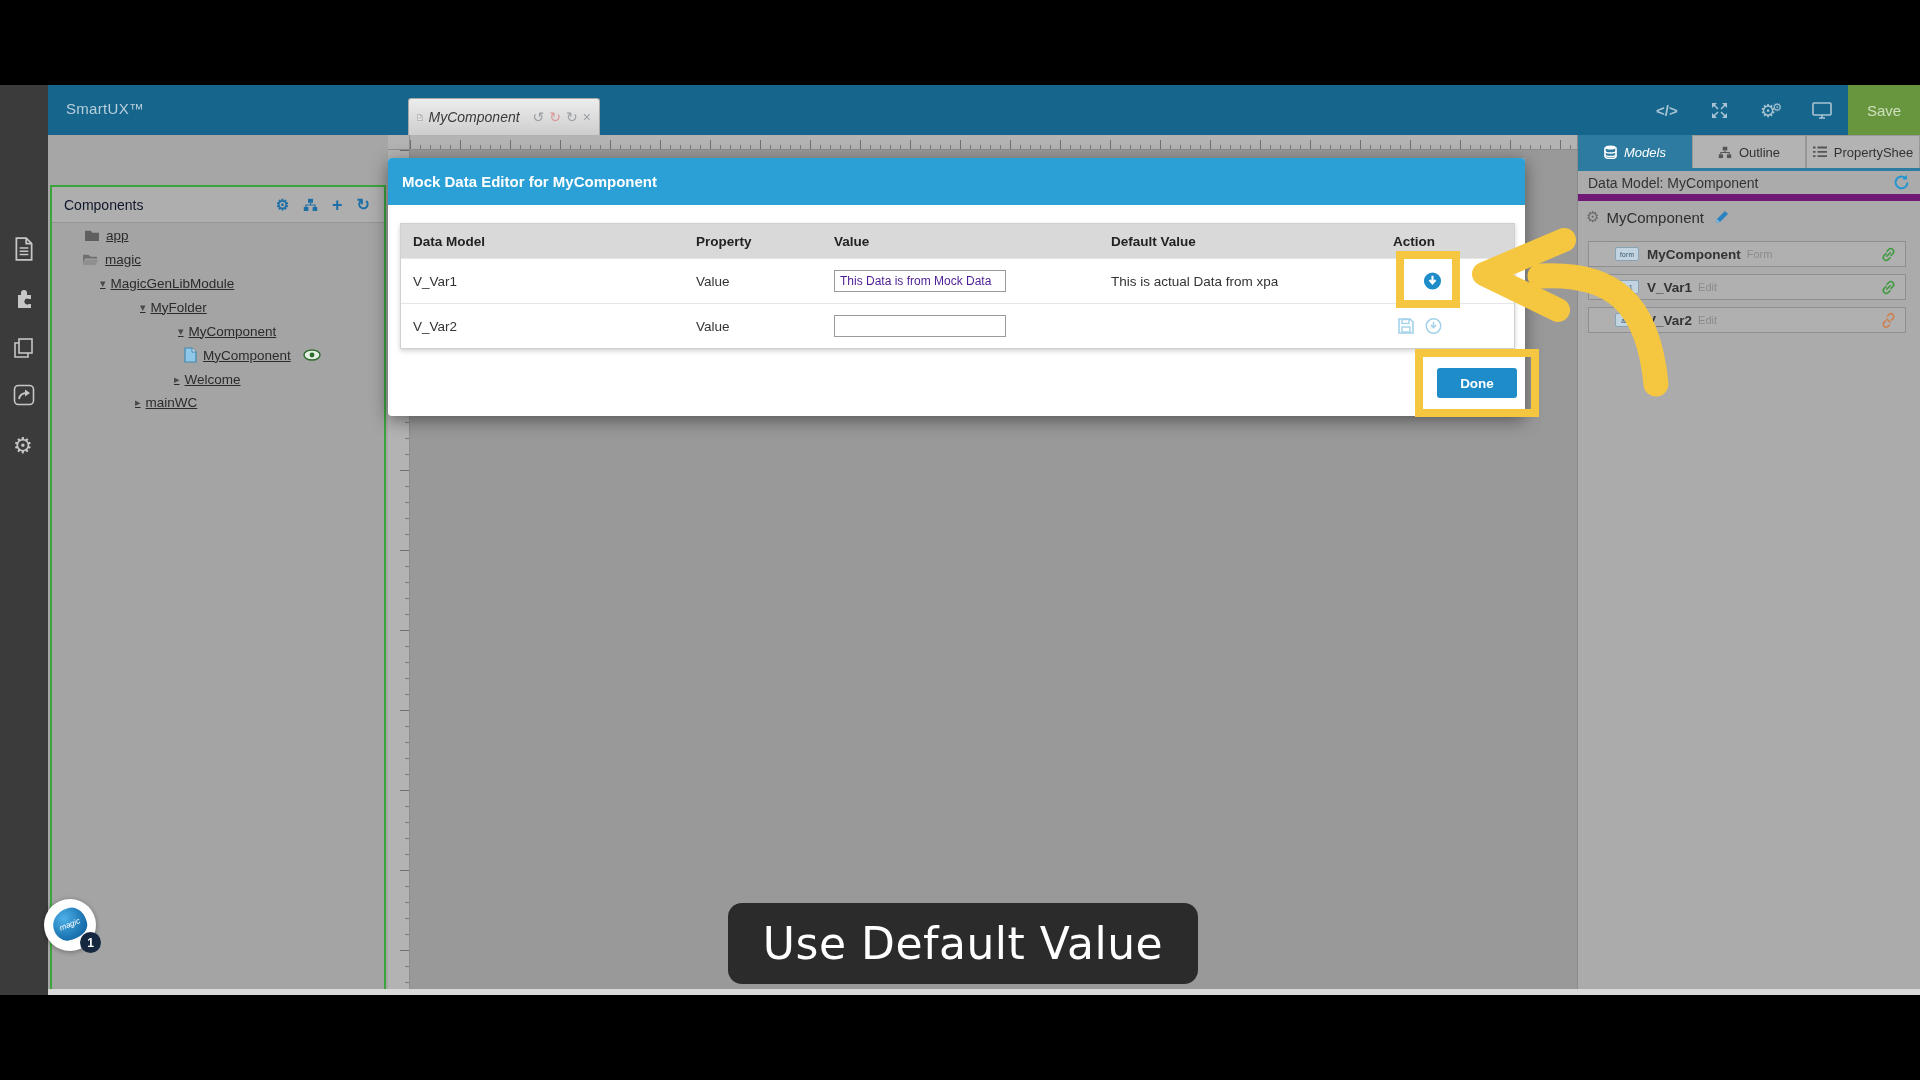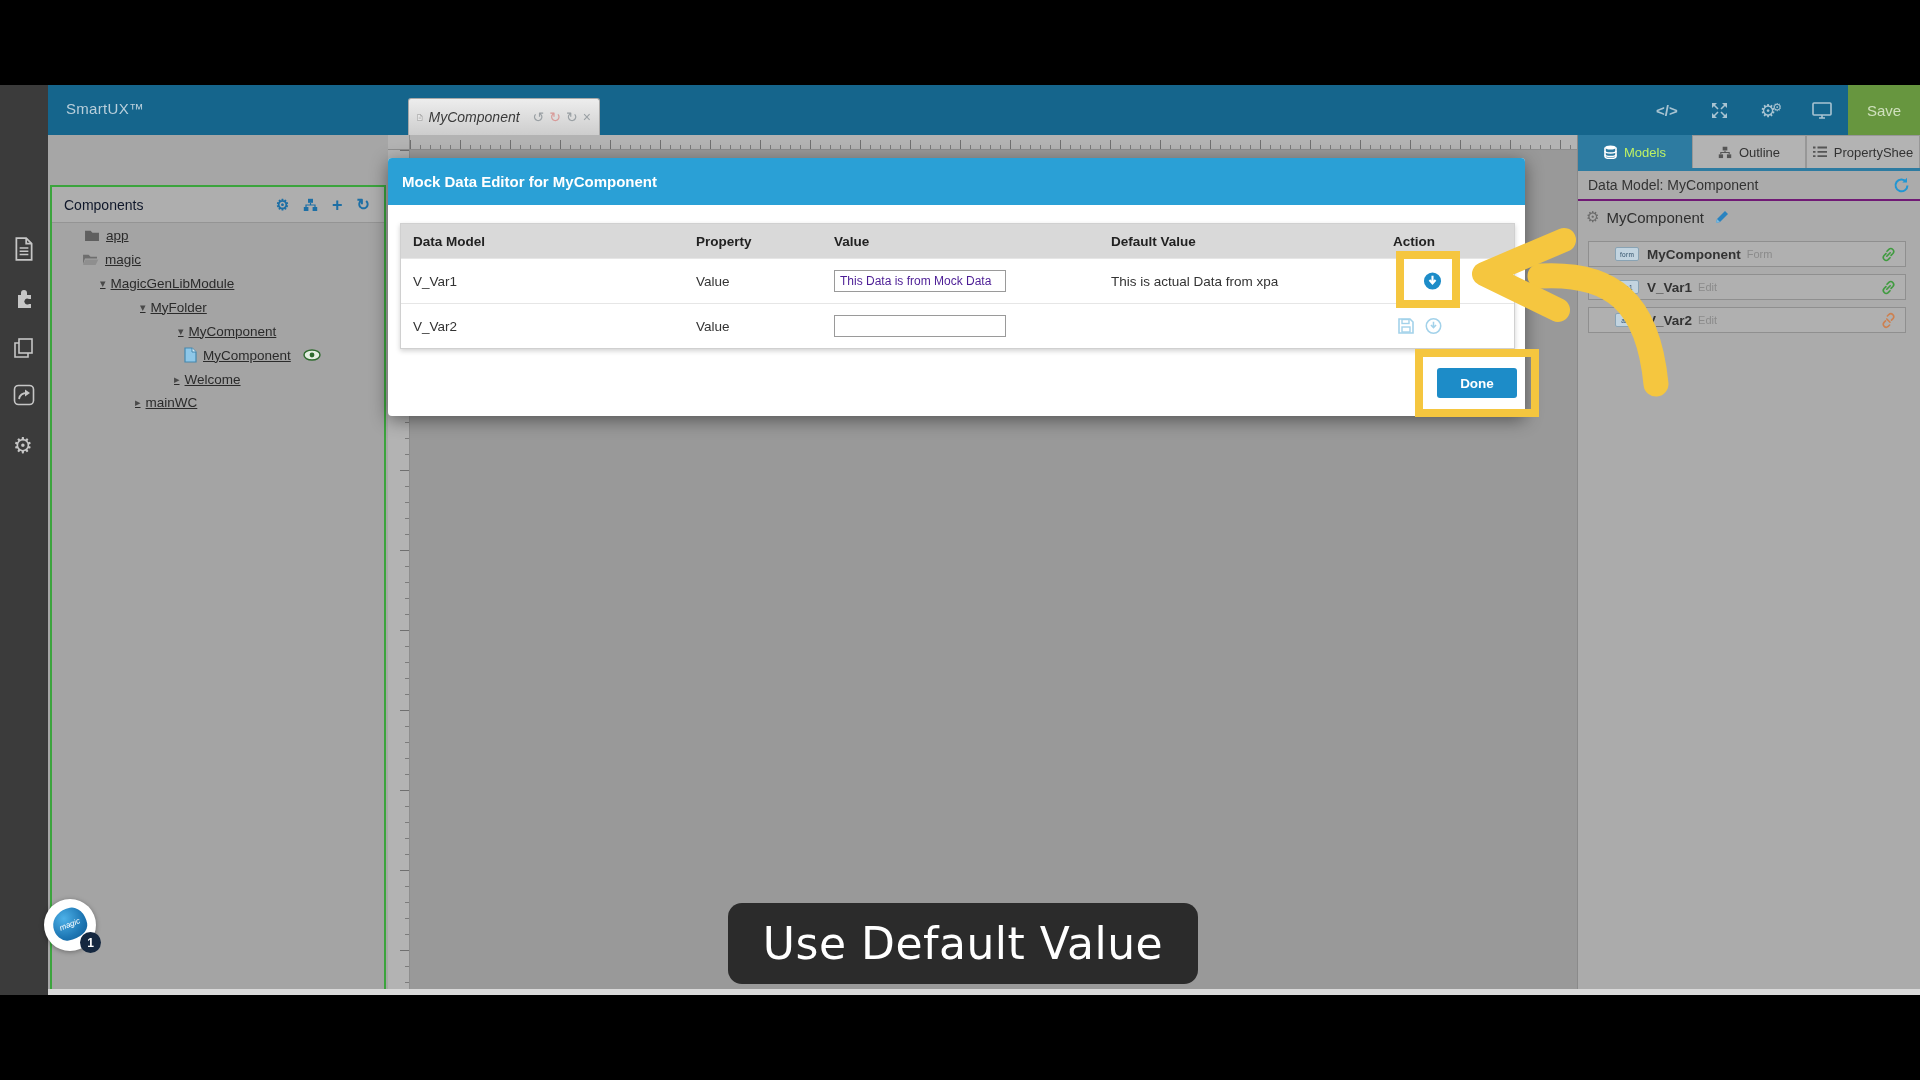--- a/index.html
+++ b/index.html
@@ -49,24 +49,24 @@
     background:repeating-linear-gradient(180deg,#7b7b7b 0 1px,transparent 1px 16px);}
   #vruler .major{position:absolute;right:0;top:0;height:100%;width:9px;
     background:repeating-linear-gradient(180deg,#6f6f6f 0 1px,transparent 1px 80px);}
   #canvas{left:410px;top:150px;width:1167px;height:845px;background:#999;}
 
   
   #right-panel{left:1577px;top:135px;width:343px;height:860px;background:#ababab;border-left:1px solid #8a8a8a;box-sizing:border-box;}
   #rp-tabs{position:absolute;left:0;top:0;width:100%;height:33px;display:flex;}
   .rp-tab{flex:1;display:flex;align-items:center;justify-content:center;font-size:13px;color:#333;
           background:#b3b3b3;border:1px solid #979797;border-bottom:none;box-sizing:border-box;overflow:hidden;white-space:nowrap;}
-  .rp-tab.active{background:#2d7ba1;color:#bef264;border-color:#2d7ba1;}
+  .rp-tab.active{background:#2d7ba1;color:#ffffff;border-color:#2d7ba1;font-style:italic;}
   .rp-tab svg{margin-right:7px;flex:none;}
   #rp-underline{position:absolute;left:0;top:33px;width:100%;height:3px;background:#2d7ba1;}
-  #dm-row{position:absolute;left:0;top:36px;width:100%;height:30px;border-bottom:2px solid #701a75;
+  #dm-row{position:absolute;left:0;top:36px;width:100%;height:30px;border-bottom:7px solid #701a75;
           display:flex;align-items:center;box-sizing:border-box;}
   #dm-row .t{margin-left:10px;font-size:14px;color:#333;flex:1;}
   #comp-row{position:absolute;left:0;top:66px;width:100%;height:32px;display:flex;align-items:center;}
   #comp-row .gear{margin-left:8px;color:#6b6b6b;font-size:15px;}
   #comp-row .nm{margin-left:7px;font-size:15px;color:#2f2f2f;}
   .rp-card{position:absolute;left:10px;width:318px;height:26px;background:#b0b0b0;border:1px solid #8f8f8f;
            box-sizing:border-box;display:flex;align-items:center;}
   .badge{width:22px;height:12px;margin-left:26px;background:#c2d4e0;border:1px solid #89a3b4;border-radius:2px;
          font-size:6.5px;color:#2f4f68;display:flex;align-items:center;justify-content:center;letter-spacing:.3px;}
   .rp-card .nm{margin-left:8px;font-size:13.5px;color:#333;font-weight:bold;}

